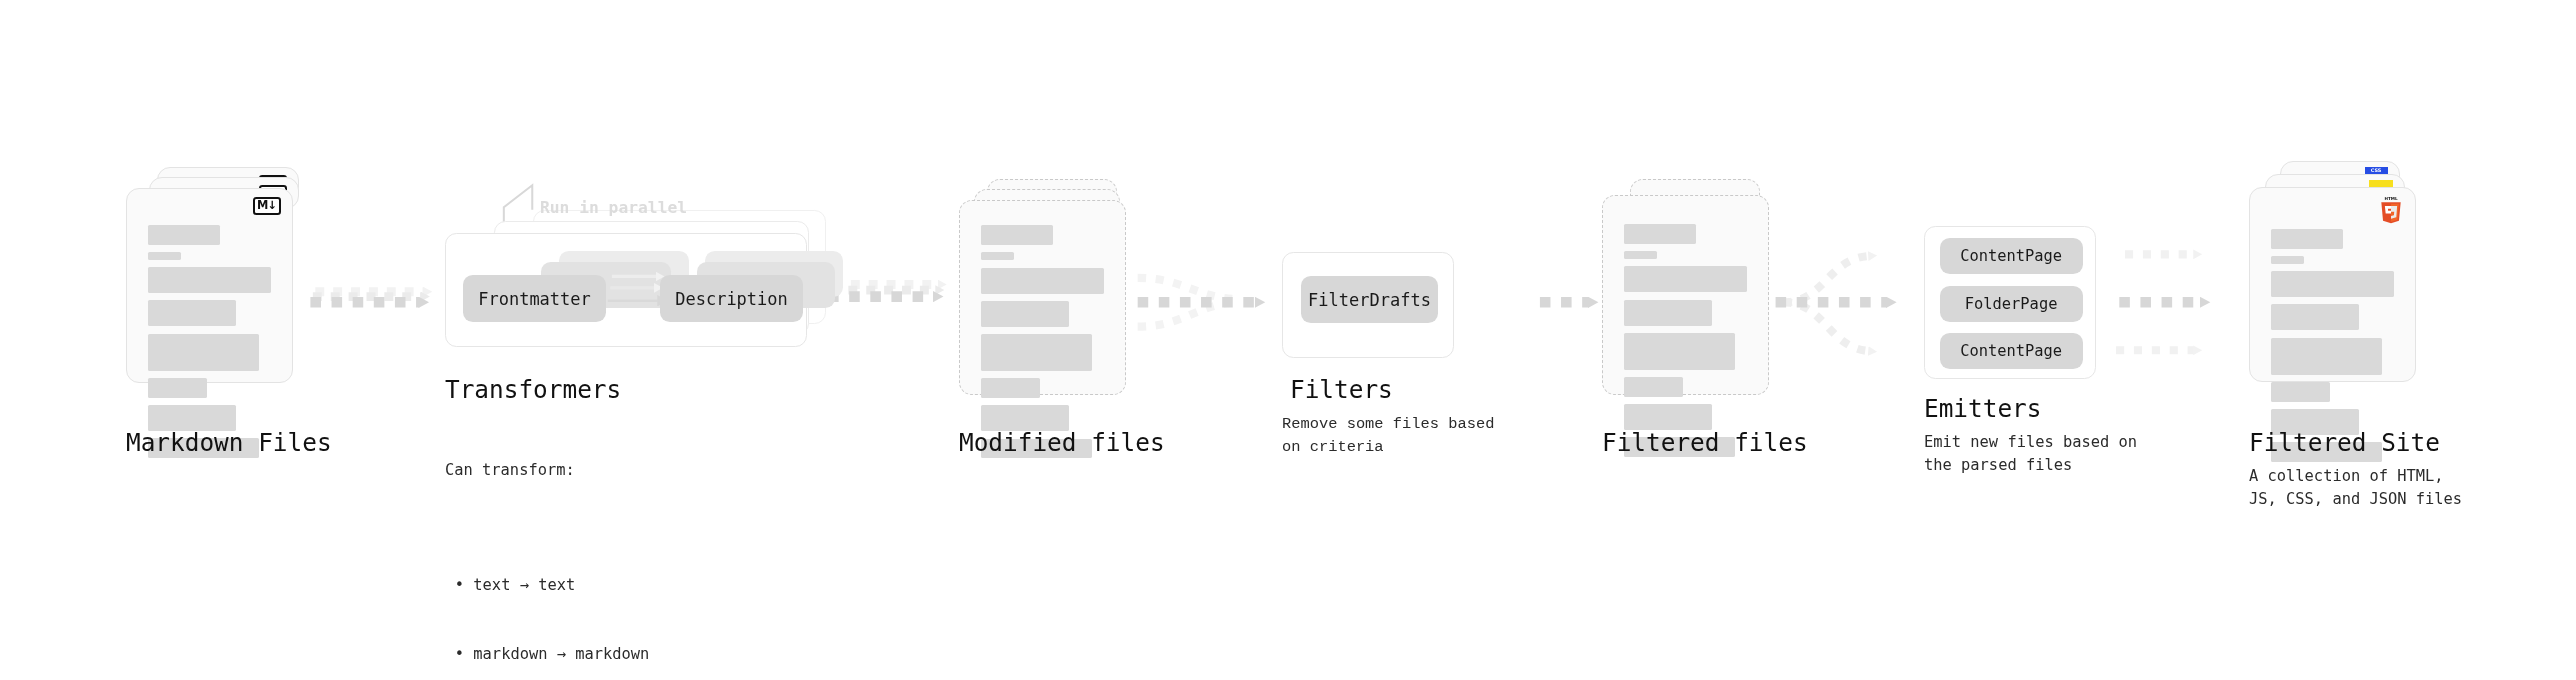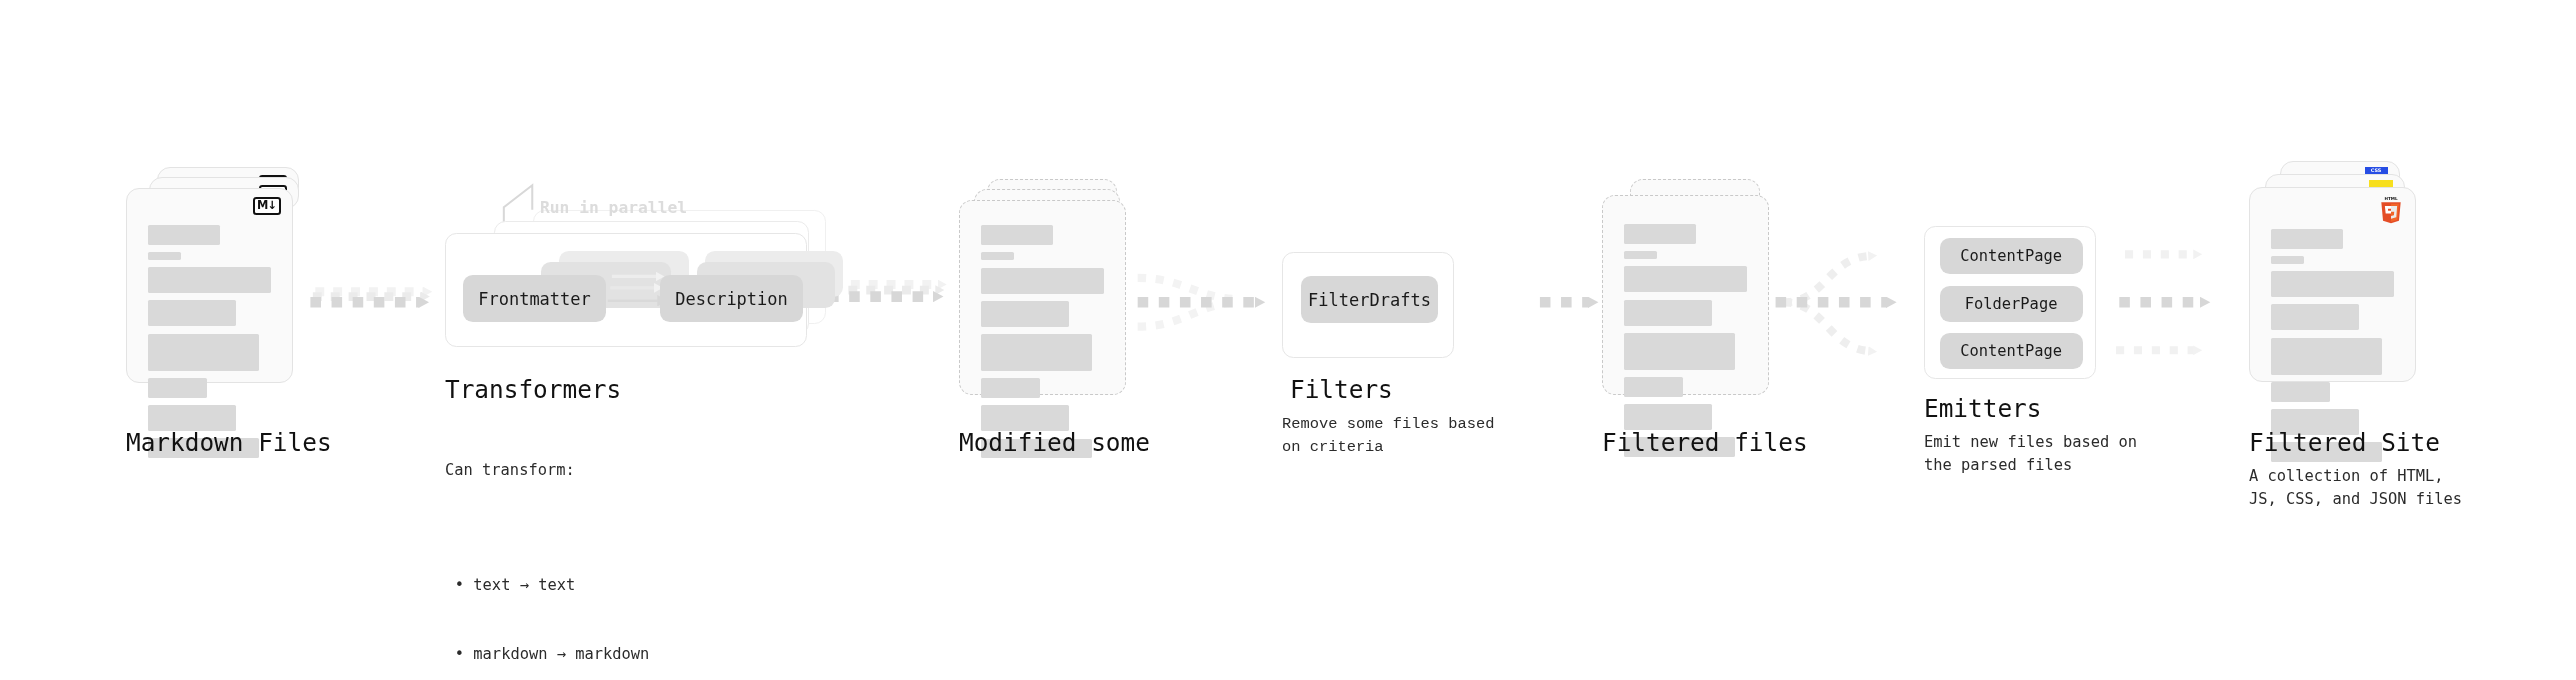--- a/index.html
+++ b/index.html
@@ -270,21 +270,21 @@
         <div class="line" style="width:32.5px;height:8.1px;"></div>
         <div class="line" style="width:100%;height:26px;"></div>
         <div class="line" style="width:88px;height:26px;"></div>
         <div class="line" style="width:90%;height:37px;"></div>
         <div class="line" style="width:59px;height:19.5px;"></div>
         <div class="line" style="width:88px;height:26px;"></div>
         <div class="line" style="width:90%;height:19.5px;"></div>
       </div>
     </div>
   </div>
-  <div class="heading" style="left:959px;top:428px;">Modified some</div>
+  <div class="heading" style="left:959px;top:428px;">Modified files</div>
 
   <div class="groupbox" style="left:1282px;top:252px;width:172px;height:106px;">
     <div class="pill" style="left:18px;top:23px;width:137px;height:47px;">
       <span>FilterDrafts</span>
     </div>
   </div>
   <div class="heading" style="left:1282px;top:375px;margin-left:8px;">Filters</div>
   <div class="caption" style="left:1282px;top:413px;font-family:Liberation Mono, monospace;">Remove some files based
 on criteria</div>
 

